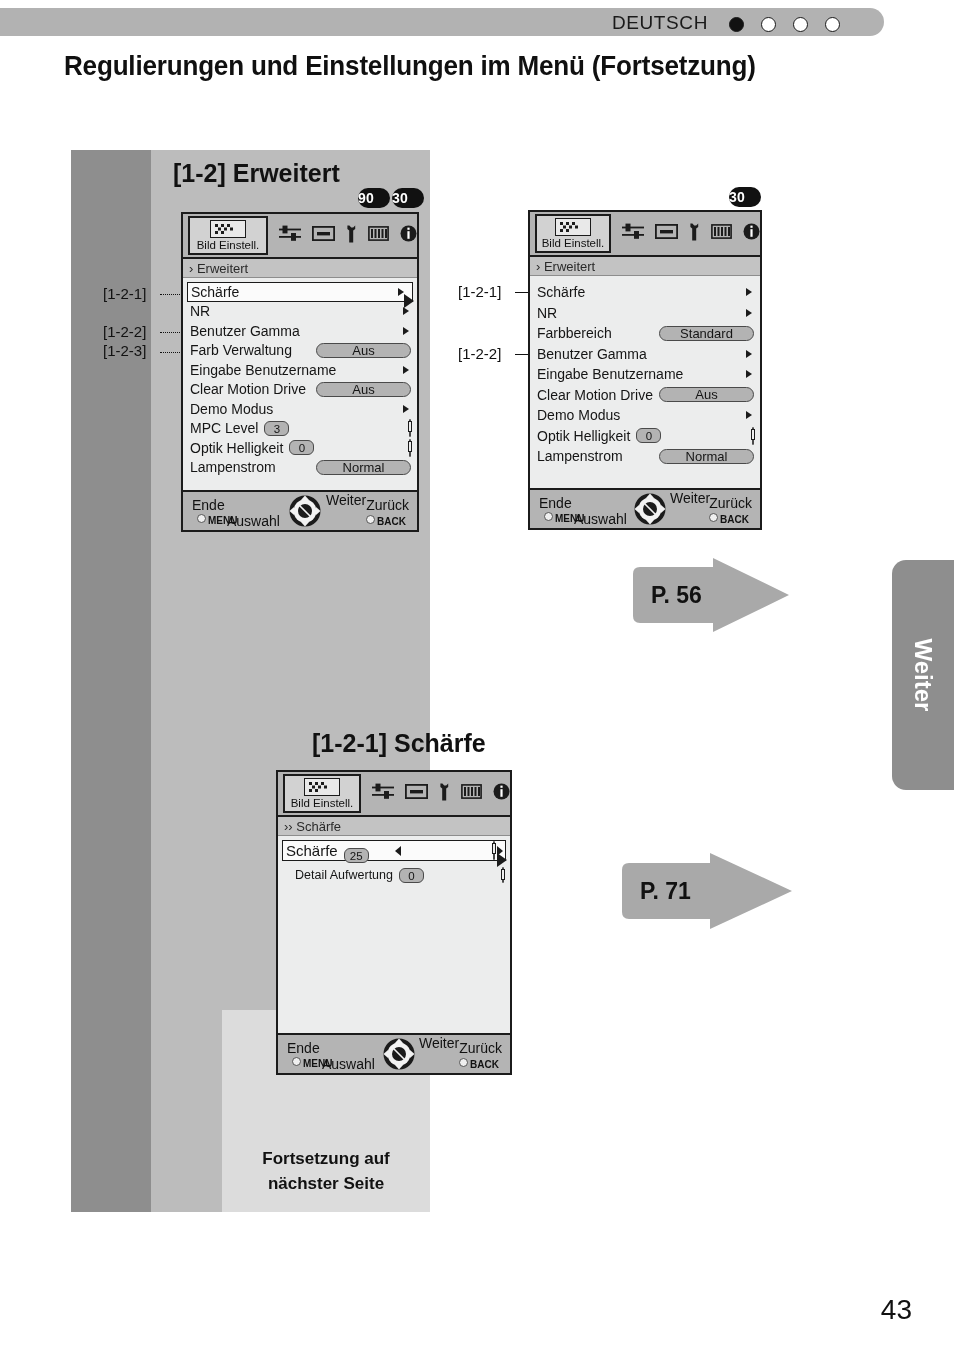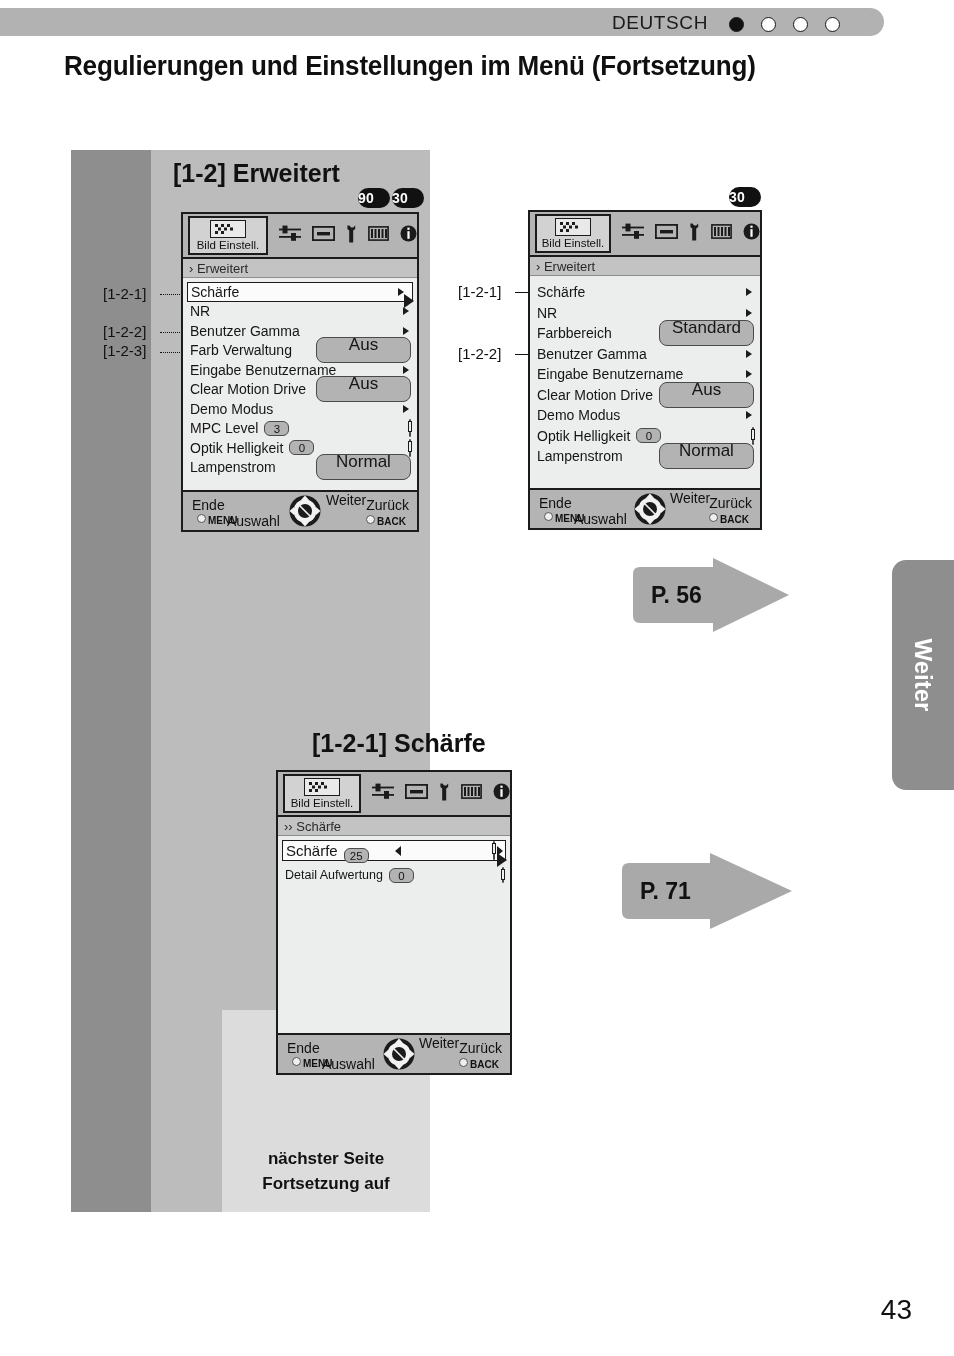--- a/index.html
+++ b/index.html
@@ -96,21 +96,21 @@
     width:0;height:0;border-left:6px solid #1b1b1b;
     border-top:4px solid transparent;border-bottom:4px solid transparent;
   }
   .arrow-big{
     position:absolute;right:-2px;bottom:-7px;width:0;height:0;
     border-left:10px solid #1b1b1b;border-top:7px solid transparent;
     border-bottom:7px solid transparent;
   }
   .pill{
     background:#b3b3b3;border:1.2px solid #4a4a4a;border-radius:8px;
-    height:26px;font-size:17px;color:#151515;text-align:center;
+    height:15px;font-size:13px;color:#151515;text-align:center;
     line-height:14px;box-sizing:border-box;
   }
   .num{
     background:#b3b3b3;border:1.2px solid #4a4a4a;border-radius:6px;
     min-width:25px;height:15px;font-size:11.5px;color:#151515;
     text-align:center;line-height:14px;box-sizing:border-box;
   }
   .slider{
     position:relative;height:15px;background:#b3b3b3;
     border:1.2px solid #4a4a4a;border-radius:8px;box-sizing:border-box;
@@ -618,21 +618,21 @@
               <i></i>
               <i></i>
               <i></i>
               <i></i>
               <i></i>
             </span><span class="thumb" style="left:calc(48% - 2px);"></span></span></span>
         <span class="sl-caret l" style="right:104px;"></span>
         <span class="sl-caret r" style="right:2px;"></span>
         <span class="arrow-big"></span>
       </div>
-      <div class="row" style="height: 22px; font-size: 12.5px; margin-top: 3px;">
+      <div class="row" style="height: 22px; font-size: 12.5px; margin-top: 3px; margin-left: 10px;">
         <span class="lbl">Detail Aufwertung</span>
         <span class="num" style="margin-left:6px;">0</span>
         <span style="position:absolute;right:6px;display:inline-block;"><span class="slider" style="width:96px;"><span class="track"></span><span class="ticks">
               <i></i>
               <i></i>
               <i></i>
               <i></i>
               <i></i>
               <i></i>
               <i></i>
@@ -676,17 +676,17 @@
     <path d="M8 20 Q8 13 15 13 L96 13 L96 3 L178 41 L96 79 L96 69 L15 69 Q8 69 8 62 Z" fill="#a9a9a9"></path>
   </svg>
   <span class="lab">P. 71</span>
 </div>
 
 <div class="abs" id="side-tab">
   <span>Weiter</span>
 </div>
 
 <div class="abs" id="cont-note">
+  <div>Fortsetzung auf</div>
   <div>nächster Seite</div>
-  <div>Fortsetzung auf</div>
 </div>
 
 <div class="abs" id="page-num">43</div>
 
 </body></html>

